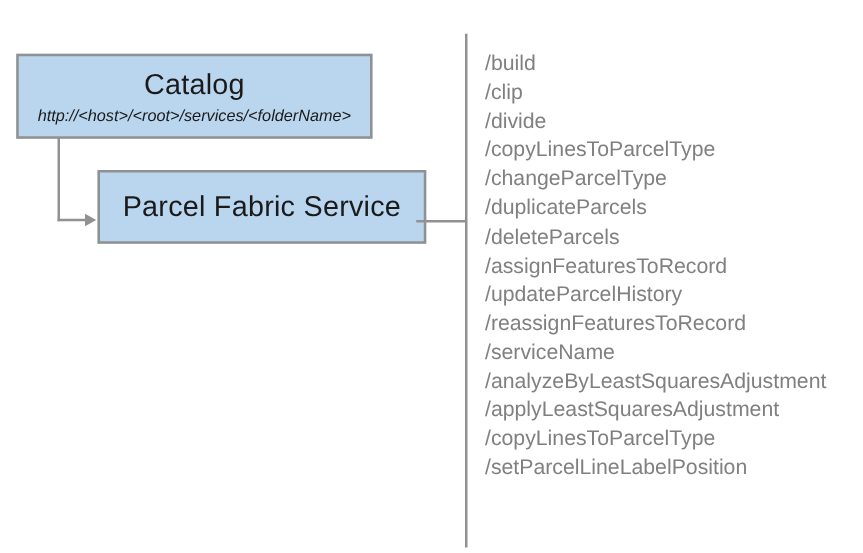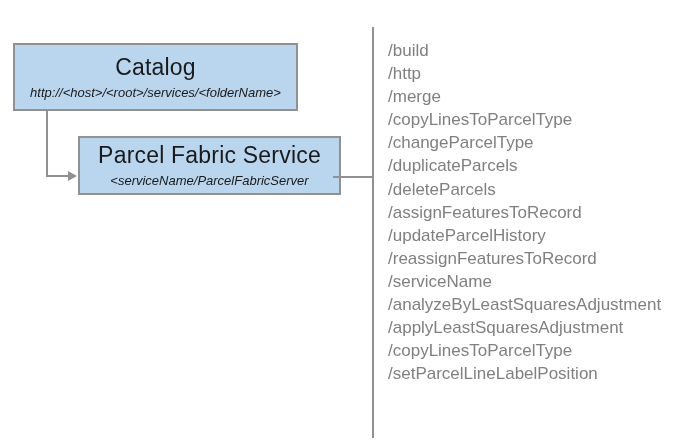--- a/index.html
+++ b/index.html
@@ -131,30 +131,29 @@
     <div class="node-title">Catalog</div>
     <div class="node-sub">http://&lt;host&gt;/&lt;root&gt;/services/&lt;folderName&gt;</div>
   </div>
 
   <div class="conn" id="conn-catalog-vert"></div>
   <div class="conn" id="conn-catalog-horz"></div>
   <div id="conn-arrowhead"></div>
 
   <div class="node" id="node-parcel-fabric-service">
     <div class="node-title">Parcel Fabric Service</div>
-    <div class="node-sub">&lt;serviceName/ParcelFabricServer</div>
   </div>
 
   <div class="conn" id="conn-service-ops"></div>
   <div class="conn" id="ops-divider"></div>
 
   <ul id="operations-list">
       <li>/build</li>
-      <li>/http</li>
-      <li>/merge</li>
+      <li>/clip</li>
+      <li>/divide</li>
       <li>/copyLinesToParcelType</li>
       <li>/changeParcelType</li>
       <li>/duplicateParcels</li>
       <li>/deleteParcels</li>
       <li>/assignFeaturesToRecord</li>
       <li>/updateParcelHistory</li>
       <li>/reassignFeaturesToRecord</li>
       <li>/serviceName</li>
       <li>/analyzeByLeastSquaresAdjustment</li>
       <li>/applyLeastSquaresAdjustment</li>

